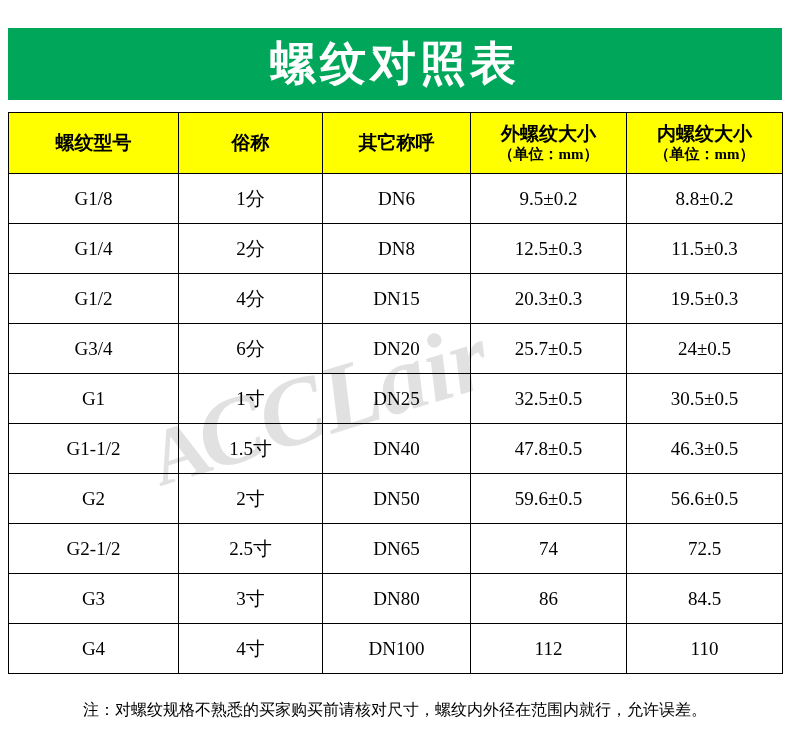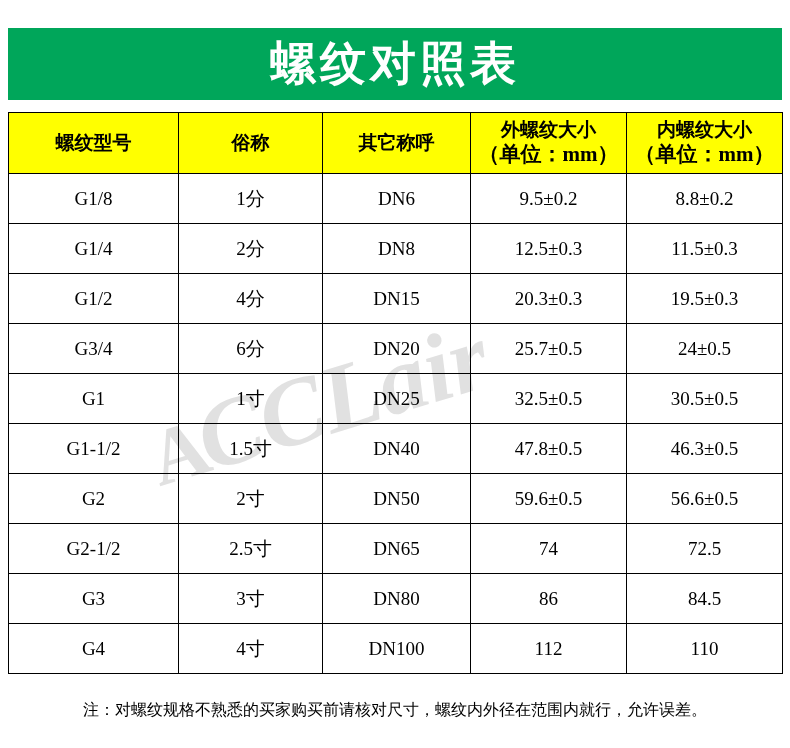--- a/index.html
+++ b/index.html
@@ -91,21 +91,21 @@
     background: #ffff00;
     height: 56px;
     font-size: 19px;
     font-weight: bold;
     padding: 2px 0;
     line-height: 1.2;
     font-family: Liberation Serif, serif;
   }
   table.spec thead th .unit {
     display: block;
-    font-size: 21px;
+    font-size: 15px;
     font-weight: bold;
   }
   table.spec tbody td {
     height: 47px;
     font-size: 19px;
     background: transparent;
   }
 
   
   .note {

